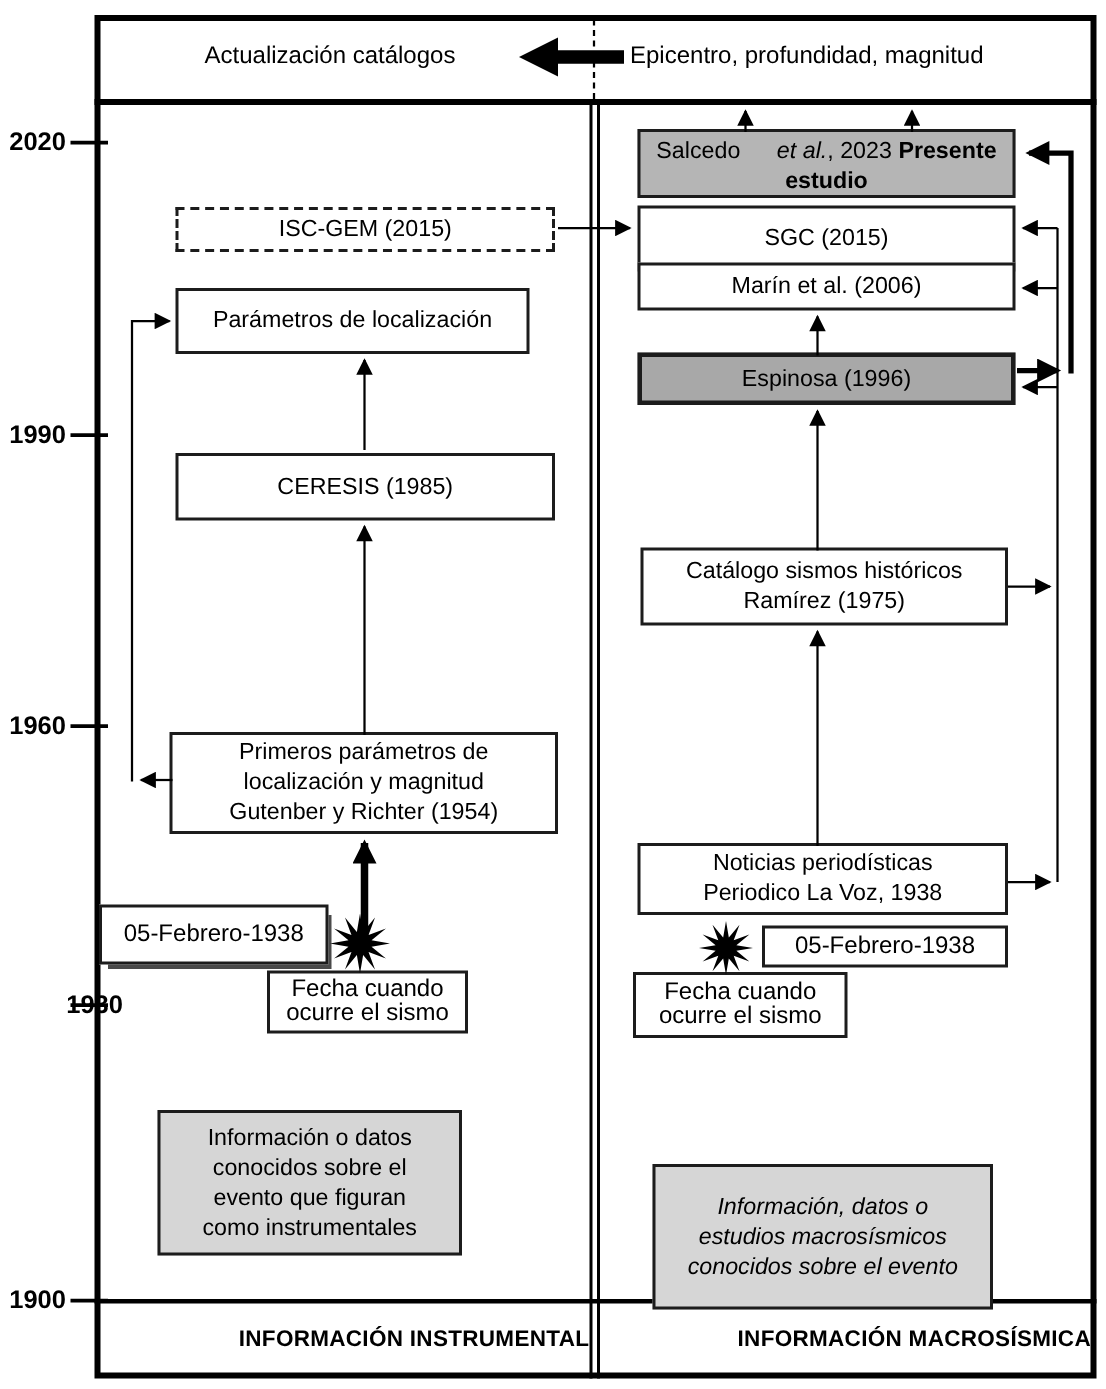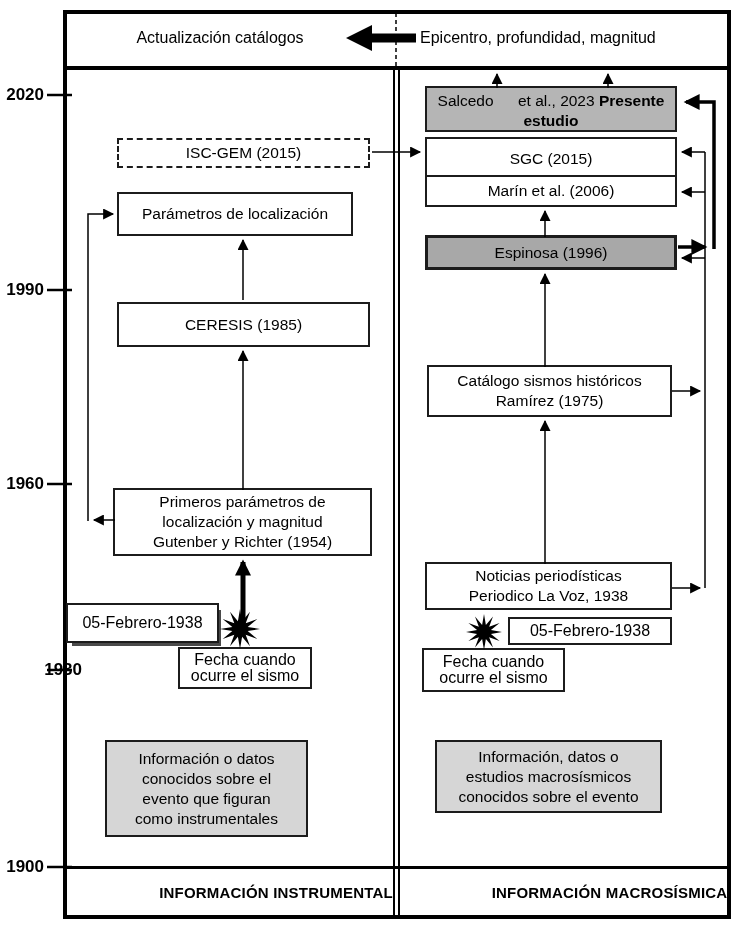--- a/index.html
+++ b/index.html
@@ -24,21 +24,21 @@
   .yearlabel{
     position:absolute;left:2px;width:42px;text-align:right;
     font-size:17px;font-weight:bold;z-index:2;
   }
   .hdr-label{position:absolute;top:28px;font-size:16px;z-index:2;line-height:20px;}
   .footer-label{
     position:absolute;top:874px;height:36px;display:flex;align-items:center;justify-content:center;
     font-weight:bold;font-size:15px;z-index:2;letter-spacing:.2px;padding-left:46px;
   }
   svg.overlay{position:absolute;left:0;top:0;z-index:3;pointer-events:none;}
-  .it{margin-left:20px;}
+  .it{font-style:italic;margin-left:20px;}
   .bd{font-weight:bold;}
 </style>
 </head>
 <body>
 
 <div class="canvas">
 
   <div class="frame" style="left:63px;top:10px;width:668px;height:909px;"></div>
 
   <div class="hline" style="left:63px;top:66px;width:668px;height:4px;"></div>
@@ -105,21 +105,21 @@
     <div>Noticias periodísticas</div>
     <div>Periodico La Voz, 1938</div>
   </div>
   <div class="box" style="left:508px;top:617px;width:164px;height:28px;font-size:16px;">
     <div>05-Febrero-1938</div>
   </div>
   <div class="box small" style="left:422px;top:648px;width:143px;height:44px;">
     <div>Fecha cuando</div>
     <div>ocurre el sismo</div>
   </div>
-  <div class="box note" style="left:435px;top:740px;width:227px;height:73px;">
+  <div class="box note" style="left:435px;top:776px;width:227px;height:97px;font-style:italic;">
     <div>Información, datos o</div>
     <div>estudios macrosísmicos</div>
     <div>conocidos sobre el evento</div>
   </div>
 
   <div class="footer-label" style="left:67px;width:326px;">INFORMACIÓN INSTRUMENTAL</div>
   <div class="footer-label" style="left:400px;width:327px;">INFORMACIÓN MACROSÍSMICA</div>
 
   <svg class="overlay" width="737" height="926" viewBox="0 0 737 926">
     <defs>

